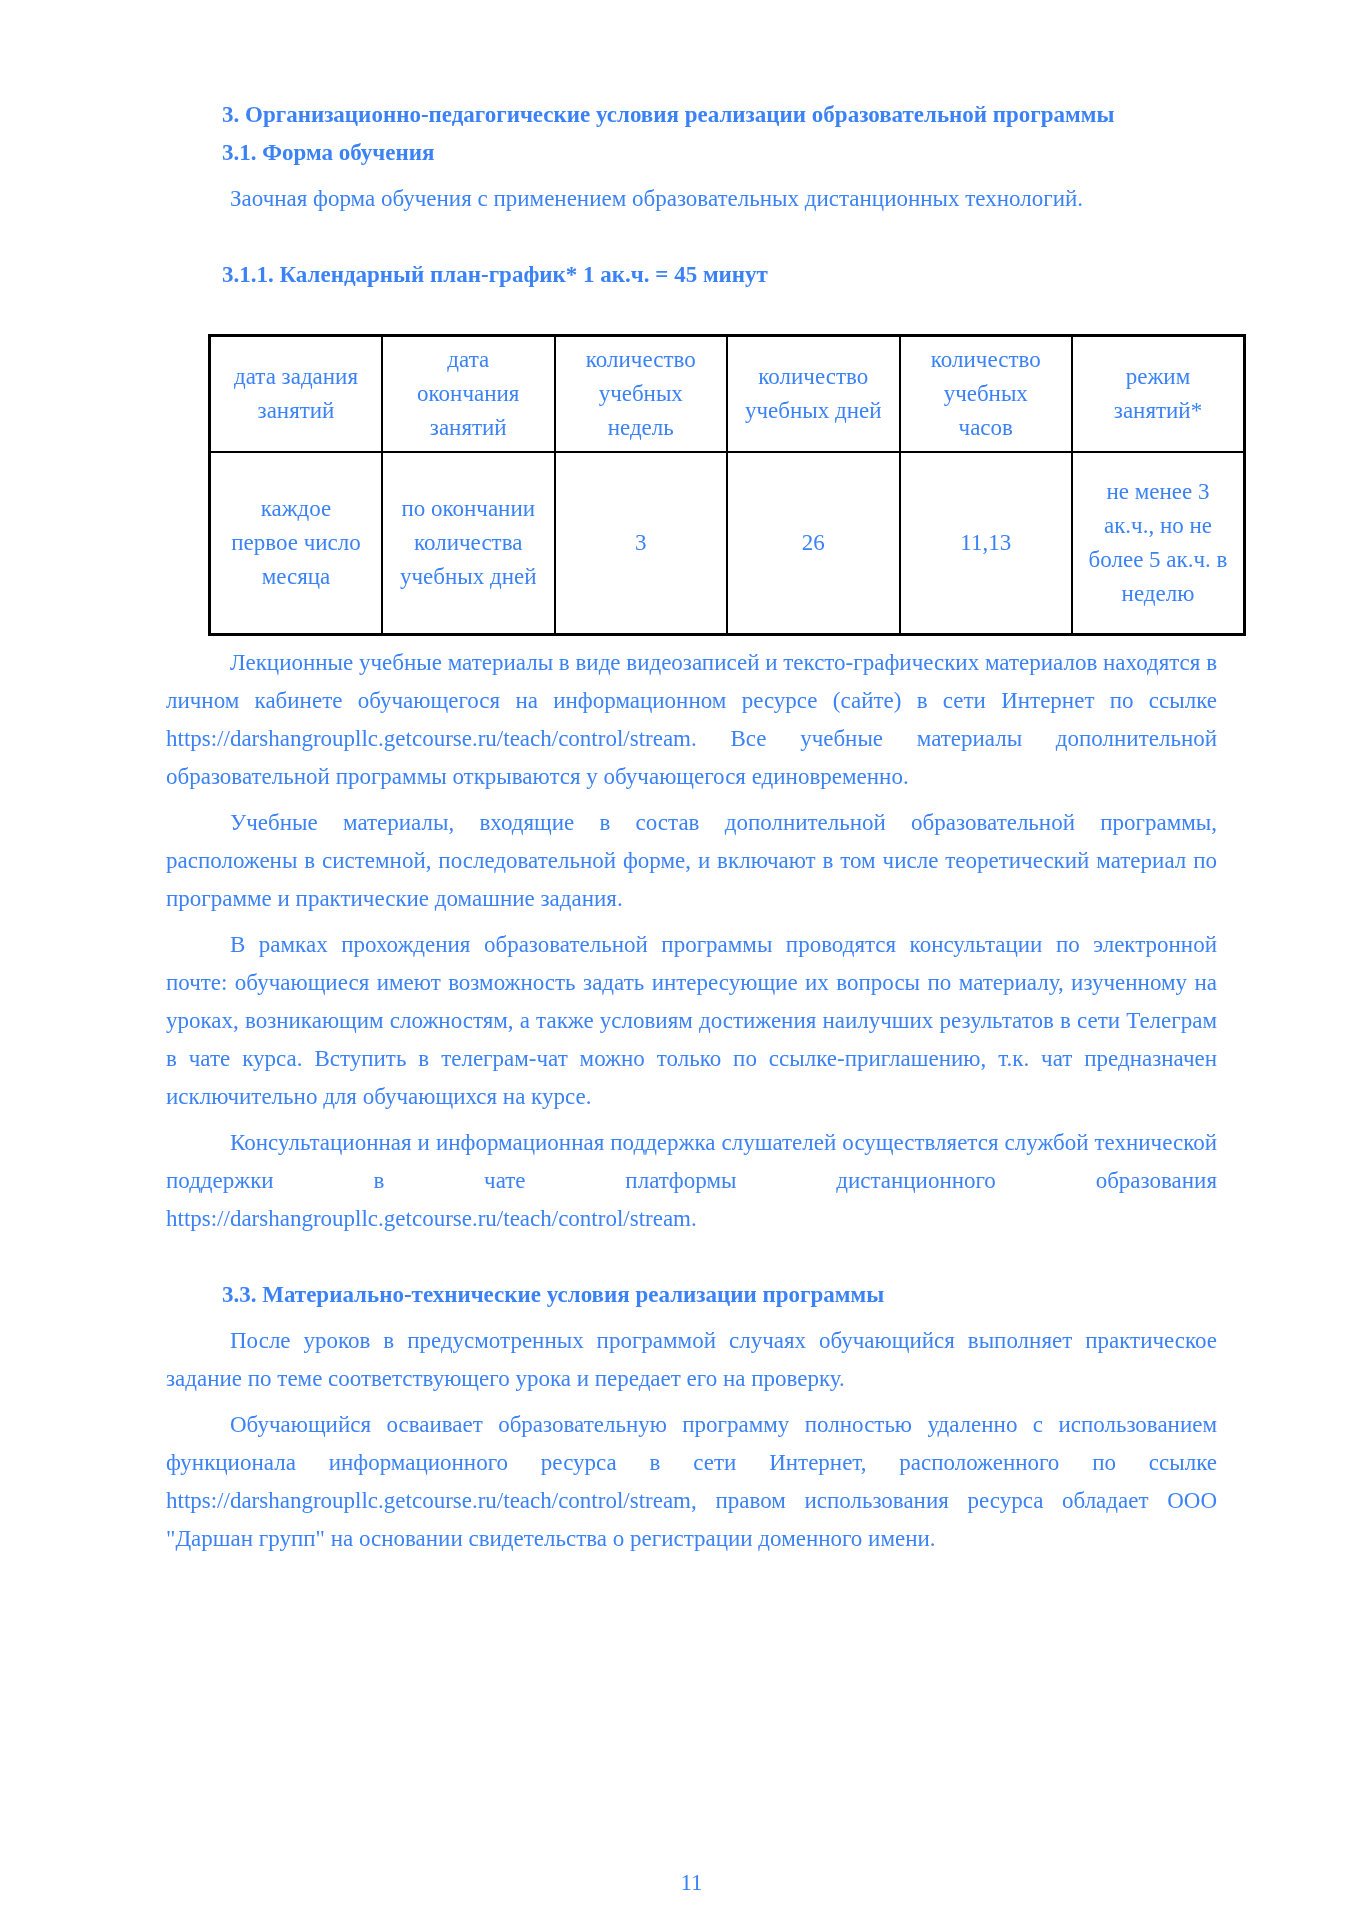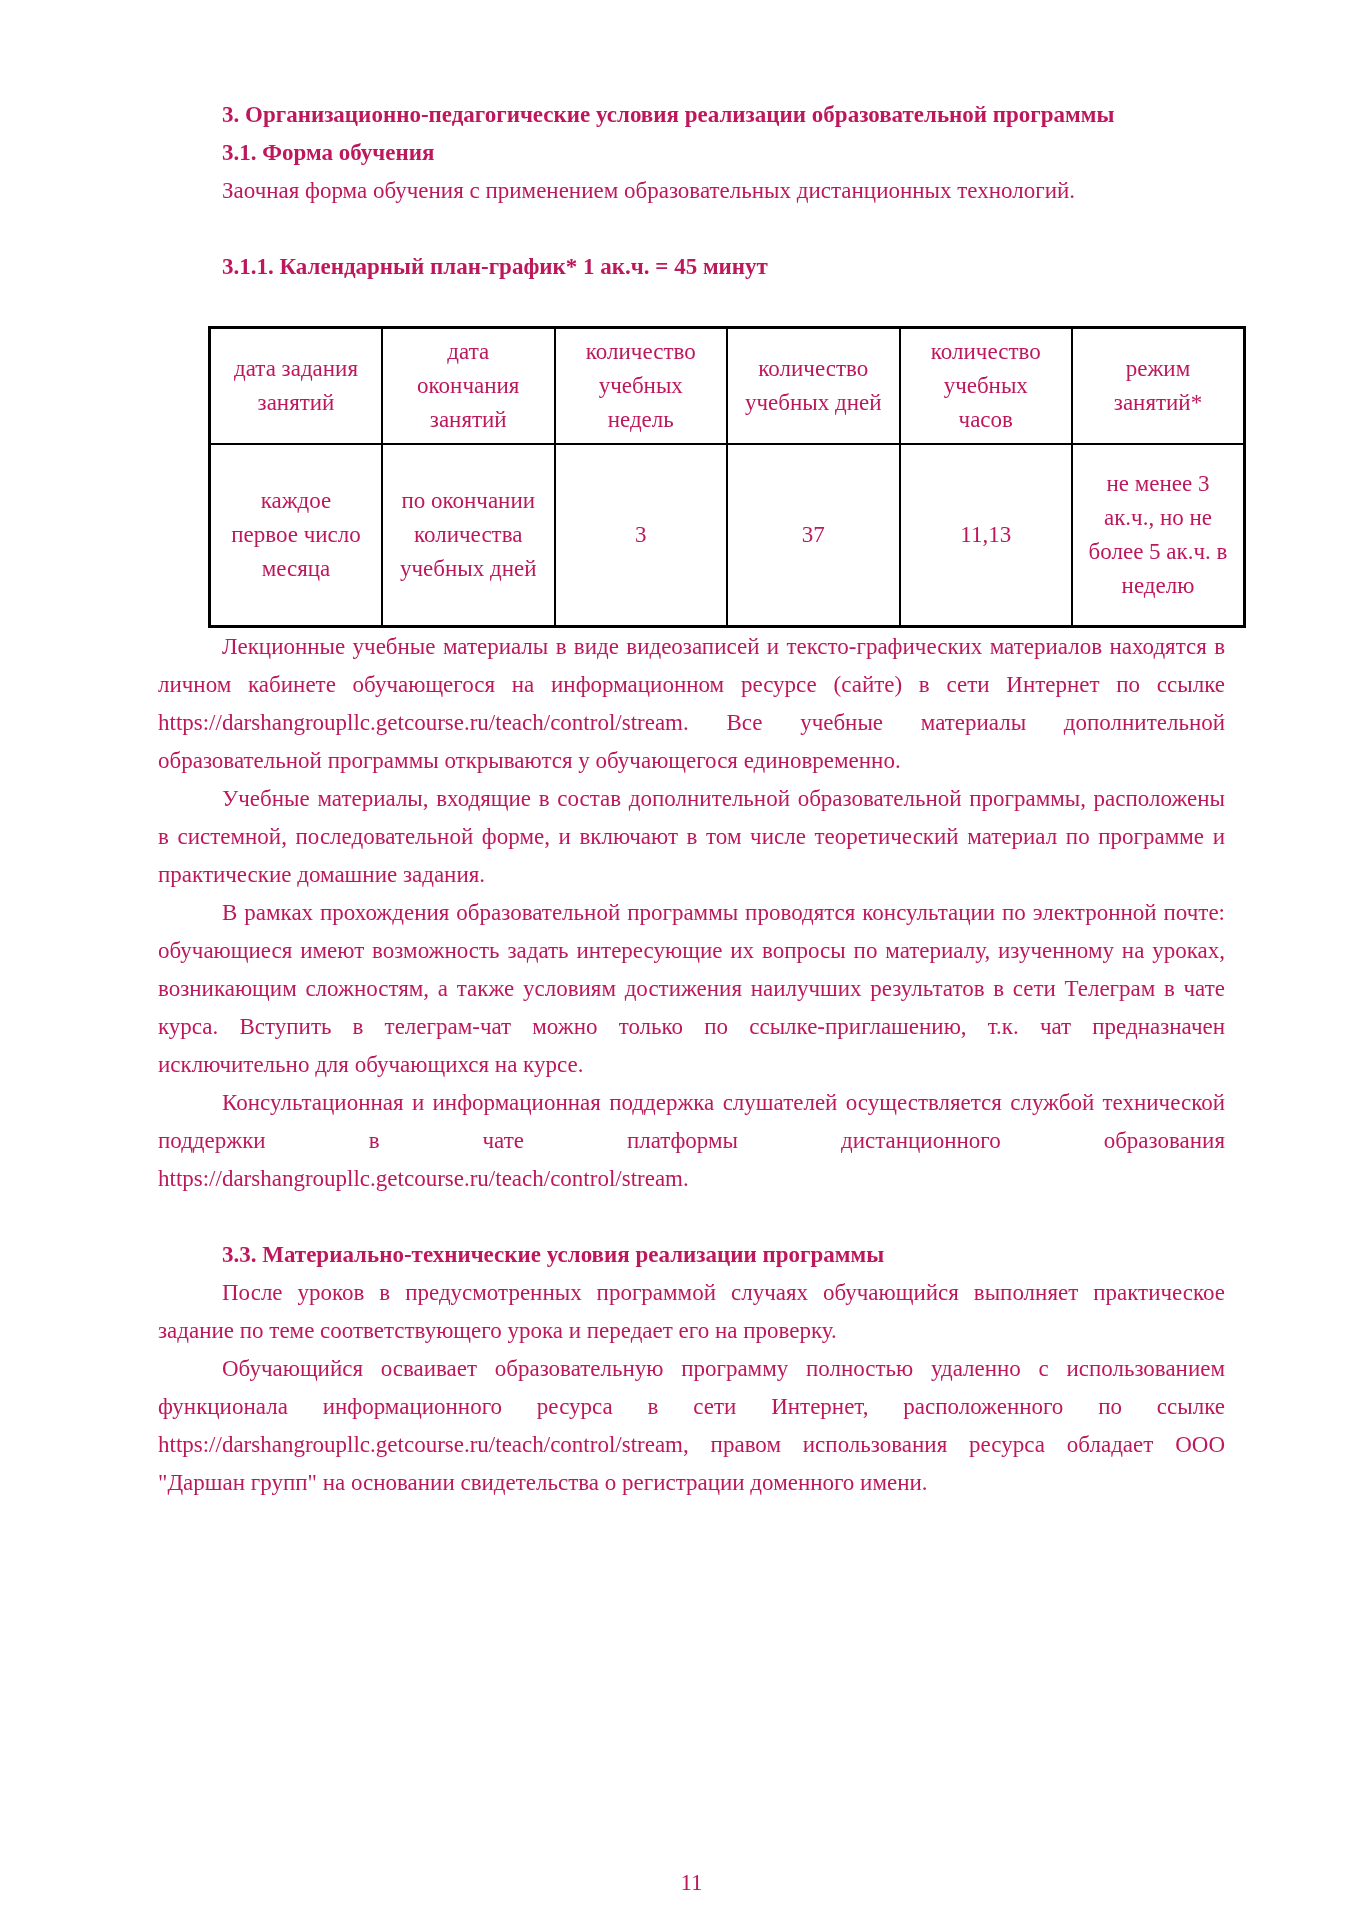--- a/index.html
+++ b/index.html
@@ -6,30 +6,30 @@
     margin: 0;
     padding: 0;
     background: #808080;
   }
   .page {
     position: relative;
     width: 1359px;
     height: 1920px;
     margin: 0 auto;
     background: #ffffff;
-    color: #be185d;
+    color: #3b82f6;
     font-family: "Liberation Serif", "DejaVu Serif", serif;
     font-size: 23px;
     line-height: 38px;
     box-sizing: border-box;
     padding: 96px 134px 0 158px;
     overflow: hidden;
   }
   .para {
-    margin: 0;
+    margin: 8px;
     text-align: justify;
     text-indent: 64px;
   }
   .heading {
     margin: 0;
     font-weight: bold;
     text-indent: 64px;
   }
   .heading-justified {
     text-align: justify;
@@ -94,21 +94,21 @@
         <th>количество учебных дней</th>
         <th>количество учебных часов</th>
         <th>режим занятий*</th>
       </tr>
     </thead>
     <tbody>
       <tr>
         <td>каждое первое число месяца</td>
         <td>по окончании количества учебных дней</td>
         <td>3</td>
-        <td>37</td>
+        <td>26</td>
         <td>11,13</td>
         <td>не менее 3 ак.ч., но не более 5 ак.ч. в неделю</td>
       </tr>
     </tbody>
   </table>
 
 
   <p class="para">Лекционные учебные материалы в виде видеозаписей и тексто-графических материалов находятся в личном кабинете обучающегося на информационном ресурсе (сайте) в сети Интернет по ссылке https://darshangroupllc.getcourse.ru/teach/control/stream. Все учебные материалы дополнительной образовательной программы открываются у обучающегося единовременно.</p>
 
   <p class="para">Учебные материалы, входящие в состав дополнительной образовательной программы, расположены в системной, последовательной форме, и включают в том числе теоретический материал по программе и практические домашние задания.</p>

